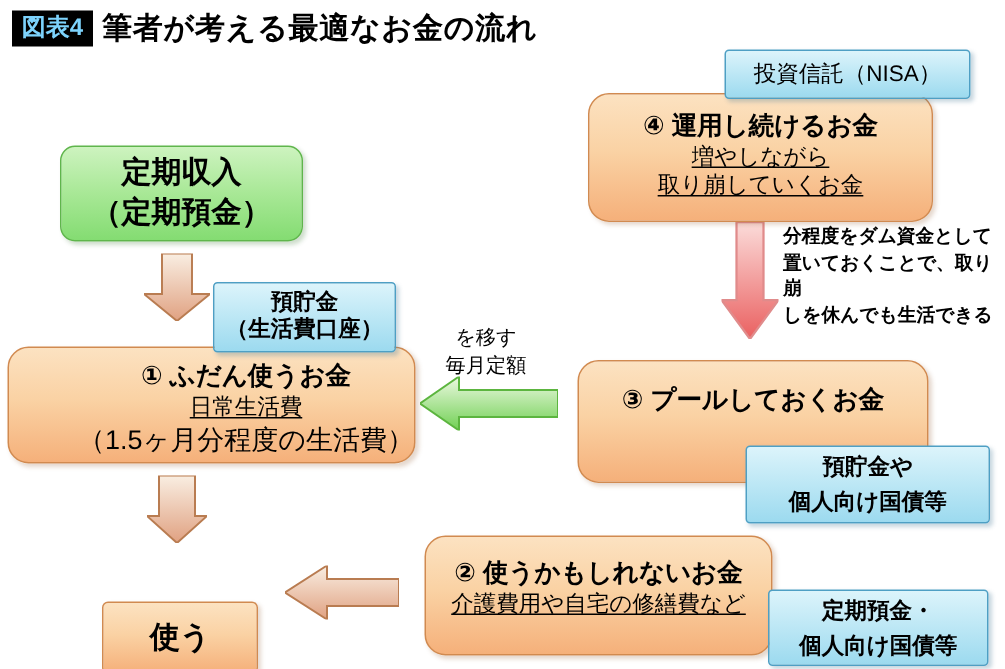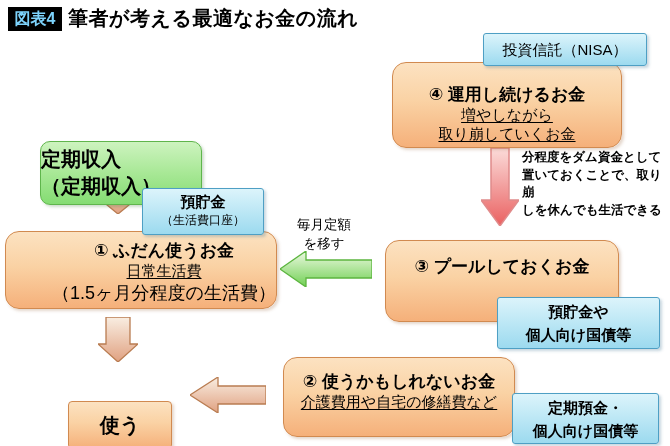--- a/index.html
+++ b/index.html
@@ -18,21 +18,21 @@
   .orange-box{
     background:linear-gradient(to bottom,#FCE2C1 0%,#FAD2A4 45%,#F5B07A 100%);
     border:1.5px solid #D18A50;border-radius:14px;
     box-shadow:2px 2px 3px rgba(150,100,60,0.25);
     text-align:center;z-index:1;
   }
   .green-box{
     background:linear-gradient(to bottom,#CDF3BF 0%,#A8E896 50%,#84DC72 100%);
     border:1.5px solid #5FB54C;border-radius:10px;
     box-shadow:2px 2px 3px rgba(60,120,50,0.25);
-    z-index:1;margin-top:44px;
+    text-align:center;z-index:1;
   }
   .blue-box{
     background:linear-gradient(to bottom,#DCF4FB 0%,#BCE7F5 50%,#9CDAEF 100%);
     border:1.5px solid #4E9FC4;border-radius:3px;
     box-shadow:2px 2px 3px rgba(70,120,150,0.3);
     text-align:center;z-index:2;
   }
   .heading{font-weight:bold;font-size:17px;}
   .sub-underline{font-size:15px;text-decoration:underline;text-underline-offset:2px;}
   .sub-plain{font-size:18px;}
@@ -62,58 +62,58 @@
   </svg>
 
   <div class="abs title-tag">図表4</div>
   <div class="abs title-text">筆者が考える最適なお金の流れ</div>
 
   <div class="abs blue-box" style="left:483px;top:33px;width:162px;height:31px;">
     <div style="font-weight:normal;font-size:15px;line-height:31px;">投資信託（NISA）</div>
   </div>
 
   <div class="abs orange-box" style="left:392px;top:62px;width:228px;height:84px;">
-    <div class="heading" style="margin-top:20px;">④ 運用し続けるお金</div>
+    <div class="heading" style="margin-top:9px;">④ 運用し続けるお金</div>
     <div class="sub-underline">増やしながら</div>
     <div class="sub-underline">取り崩していくお金</div>
   </div>
 
   <svg class="abs" style="left:481px;top:148px;" width="38" height="78" viewBox="0 0 38 78">
     <polygon points="10,0 28,0 28,52 38,52 19,78 0,52 10,52" fill="url(#gradRed)" stroke="#E08B8B" stroke-width="1.5"></polygon>
   </svg>
 
   <div class="abs note" style="left:522px;top:149px;width:148px;font-size:12.5px;font-weight:bold;line-height:17.5px;">
     <div>分程度をダム資金として</div>
     <div>置いておくことで、取り崩</div>
     <div>しを休んでも生活できる</div>
   </div>
 
   <div class="abs green-box" style="left:40px;top:97px;width:160px;height:62px;">
     <div style="font-weight:bold;font-size:20px;line-height:27px;margin-top:4px;">定期収入</div>
-    <div style="font-weight:bold;font-size:20px;line-height:27px;">（定期収入）</div>
+    <div style="font-weight:bold;font-size:20px;line-height:27px;">（定期預金）</div>
   </div>
 
   <svg class="abs" style="left:96px;top:169px;" width="44" height="45" viewBox="0 0 44 45">
     <polygon points="12,0 32,0 32,27 44,27 22,45 0,27 12,27" fill="url(#gradSalmon)" stroke="#B97C51" stroke-width="1.3"></polygon>
   </svg>
 
   <div class="abs blue-box" style="left:142px;top:188px;width:120px;height:45px;">
     <div style="font-weight:bold;font-size:15px;line-height:20px;margin-top:3px;">預貯金</div>
-    <div style="font-weight:normal;font-size:12px;line-height:16px;">（生活費口座）</div>
+    <div style="font-weight:bold;font-size:15px;line-height:16px;">（生活費口座）</div>
   </div>
 
   <div class="abs orange-box" style="left:5px;top:231px;width:224px;height:76px;padding-left:46px;">
     <div class="heading" style="margin-top:7px;">① ふだん使うお金</div>
     <div class="sub-underline">日常生活費</div>
     <div class="sub-plain">（1.5ヶ月分程度の生活費）</div>
   </div>
 
   <div class="abs note" style="left:282px;top:215px;width:84px;text-align:center;font-size:13.5px;line-height:19px;">
+    <div>を移す</div>
     <div>毎月定額</div>
-    <div>を移す</div>
   </div>
 
   <svg class="abs" style="left:280px;top:251px;" width="92" height="36" viewBox="0 0 92 36">
     <polygon points="0,18 26,0 26,9 92,9 92,27 26,27 26,36" fill="url(#gradGreenArrow)" stroke="#5CB53F" stroke-width="1.3"></polygon>
   </svg>
 
   <div class="abs orange-box" style="left:385px;top:240px;width:232px;height:80px;">
     <div class="heading" style="margin-top:14px;">③ プールしておくお金</div>
   </div>
 

